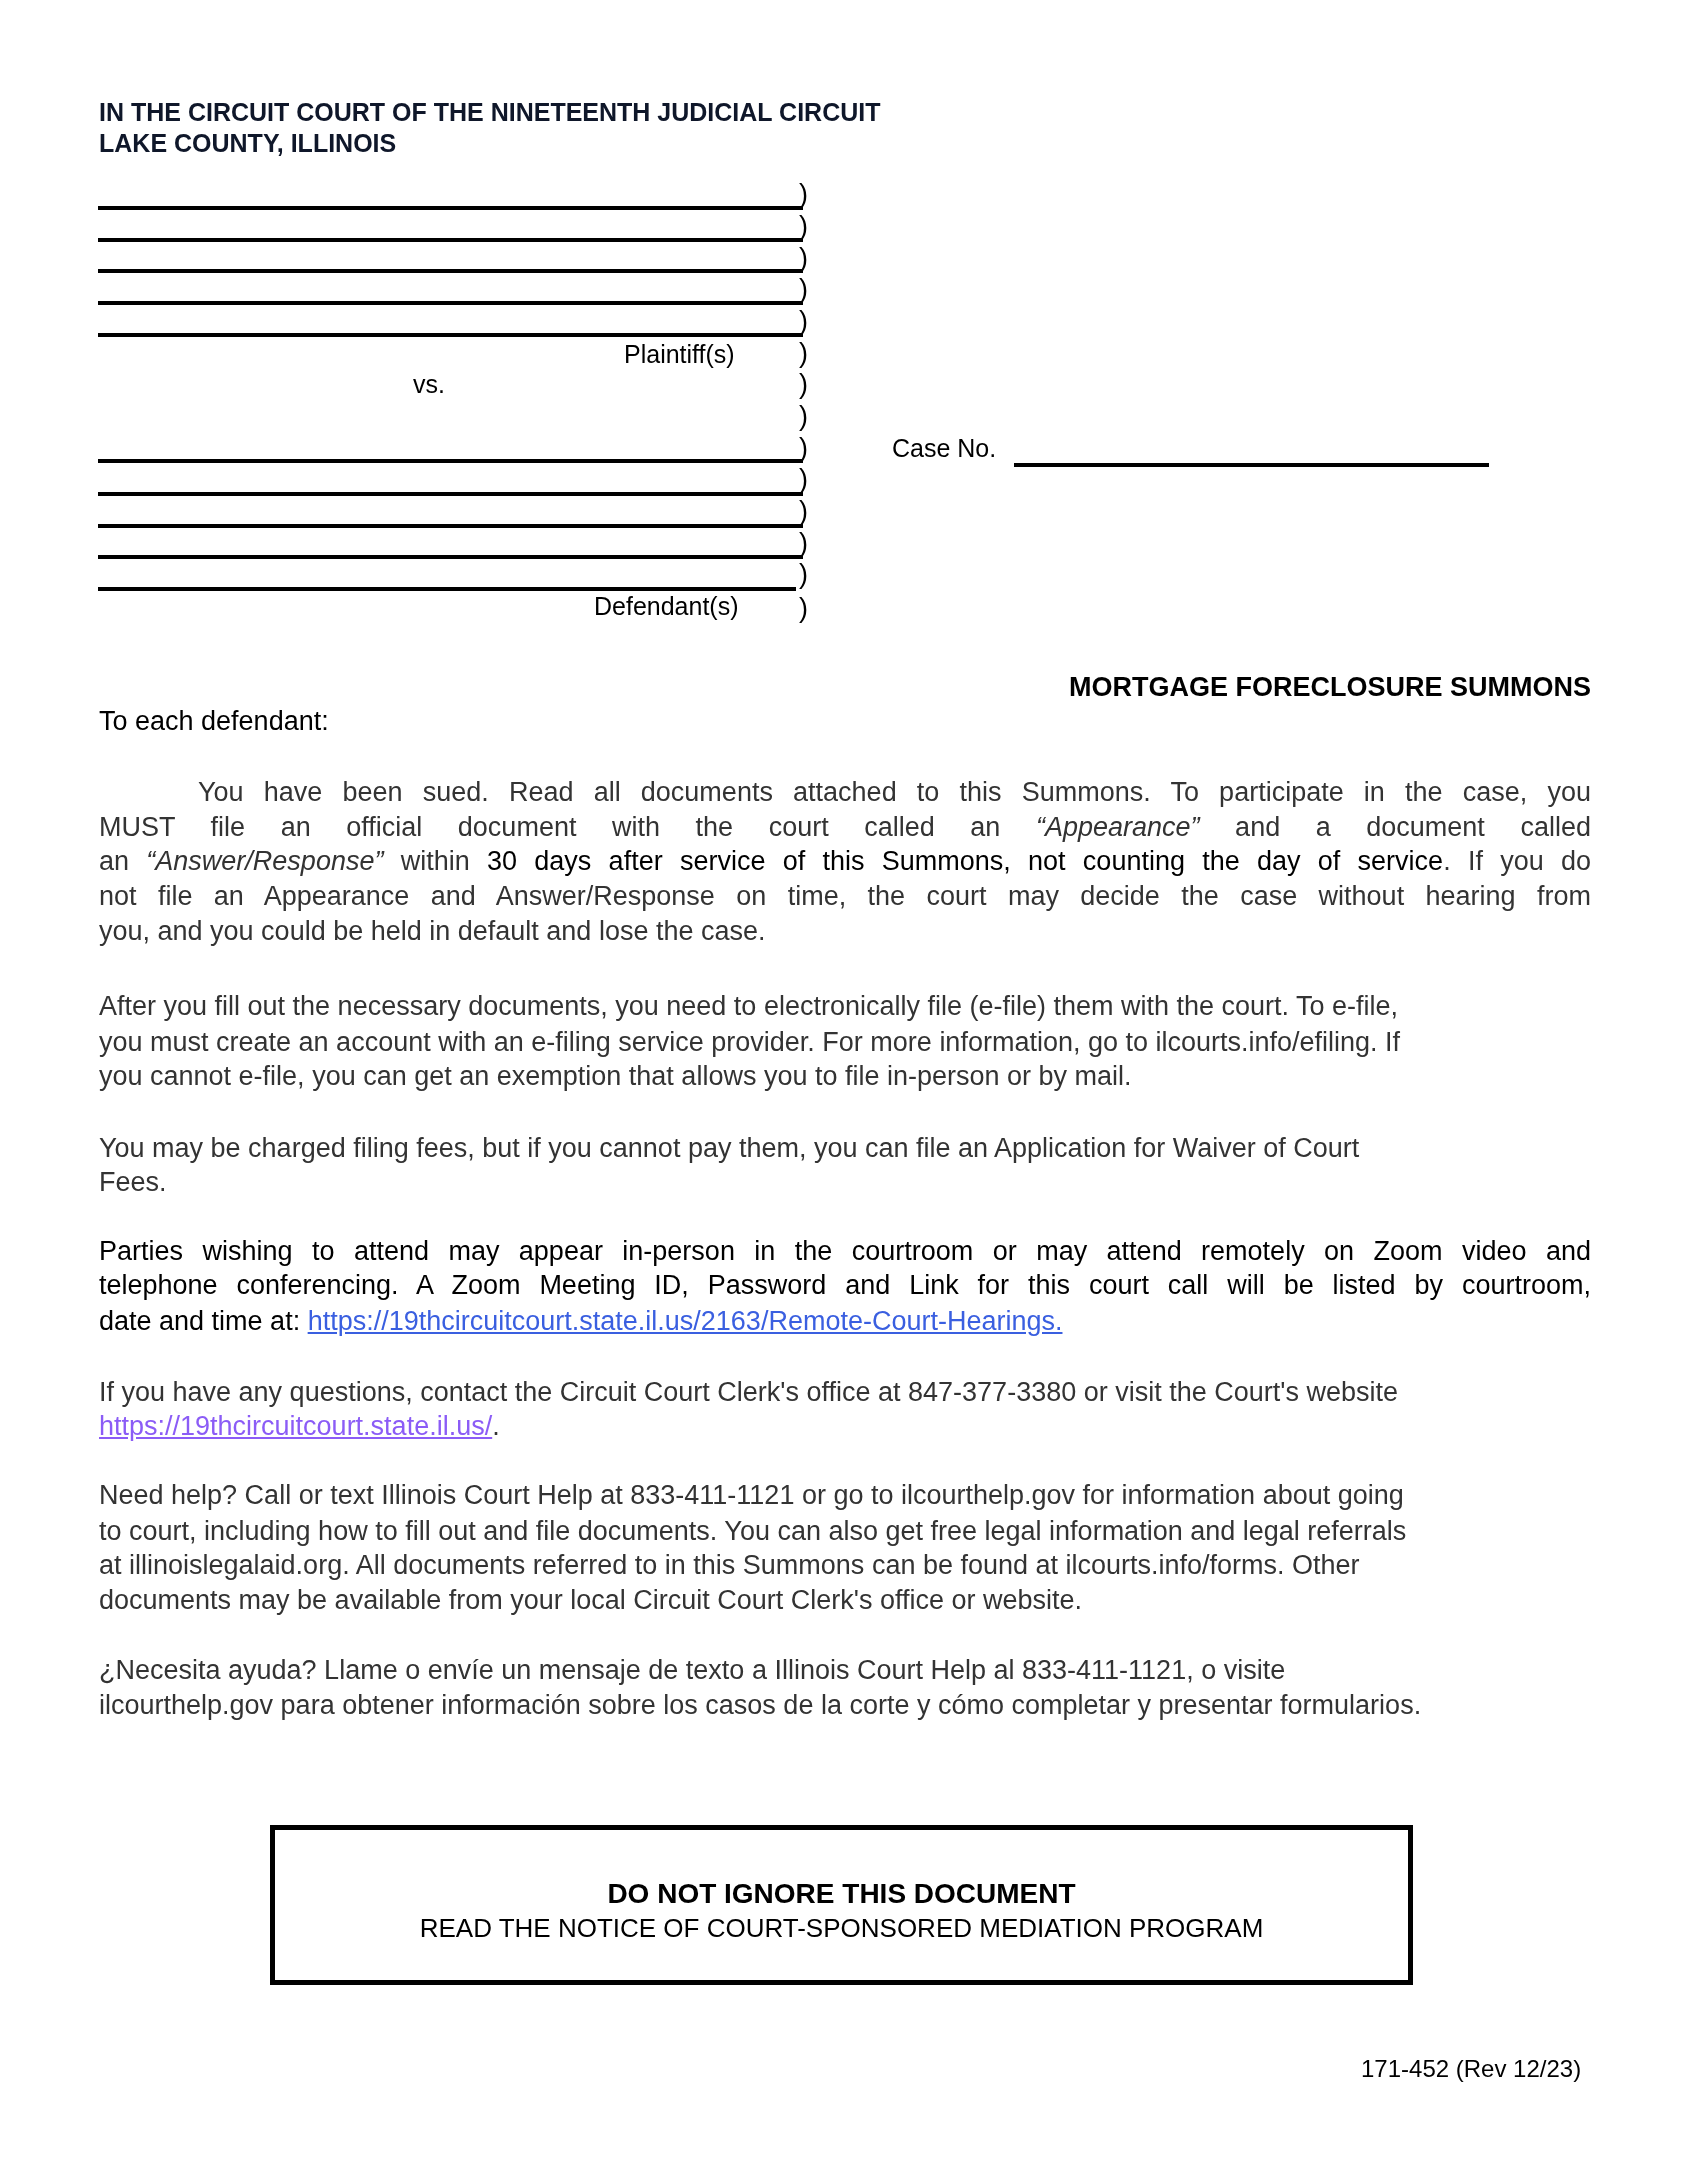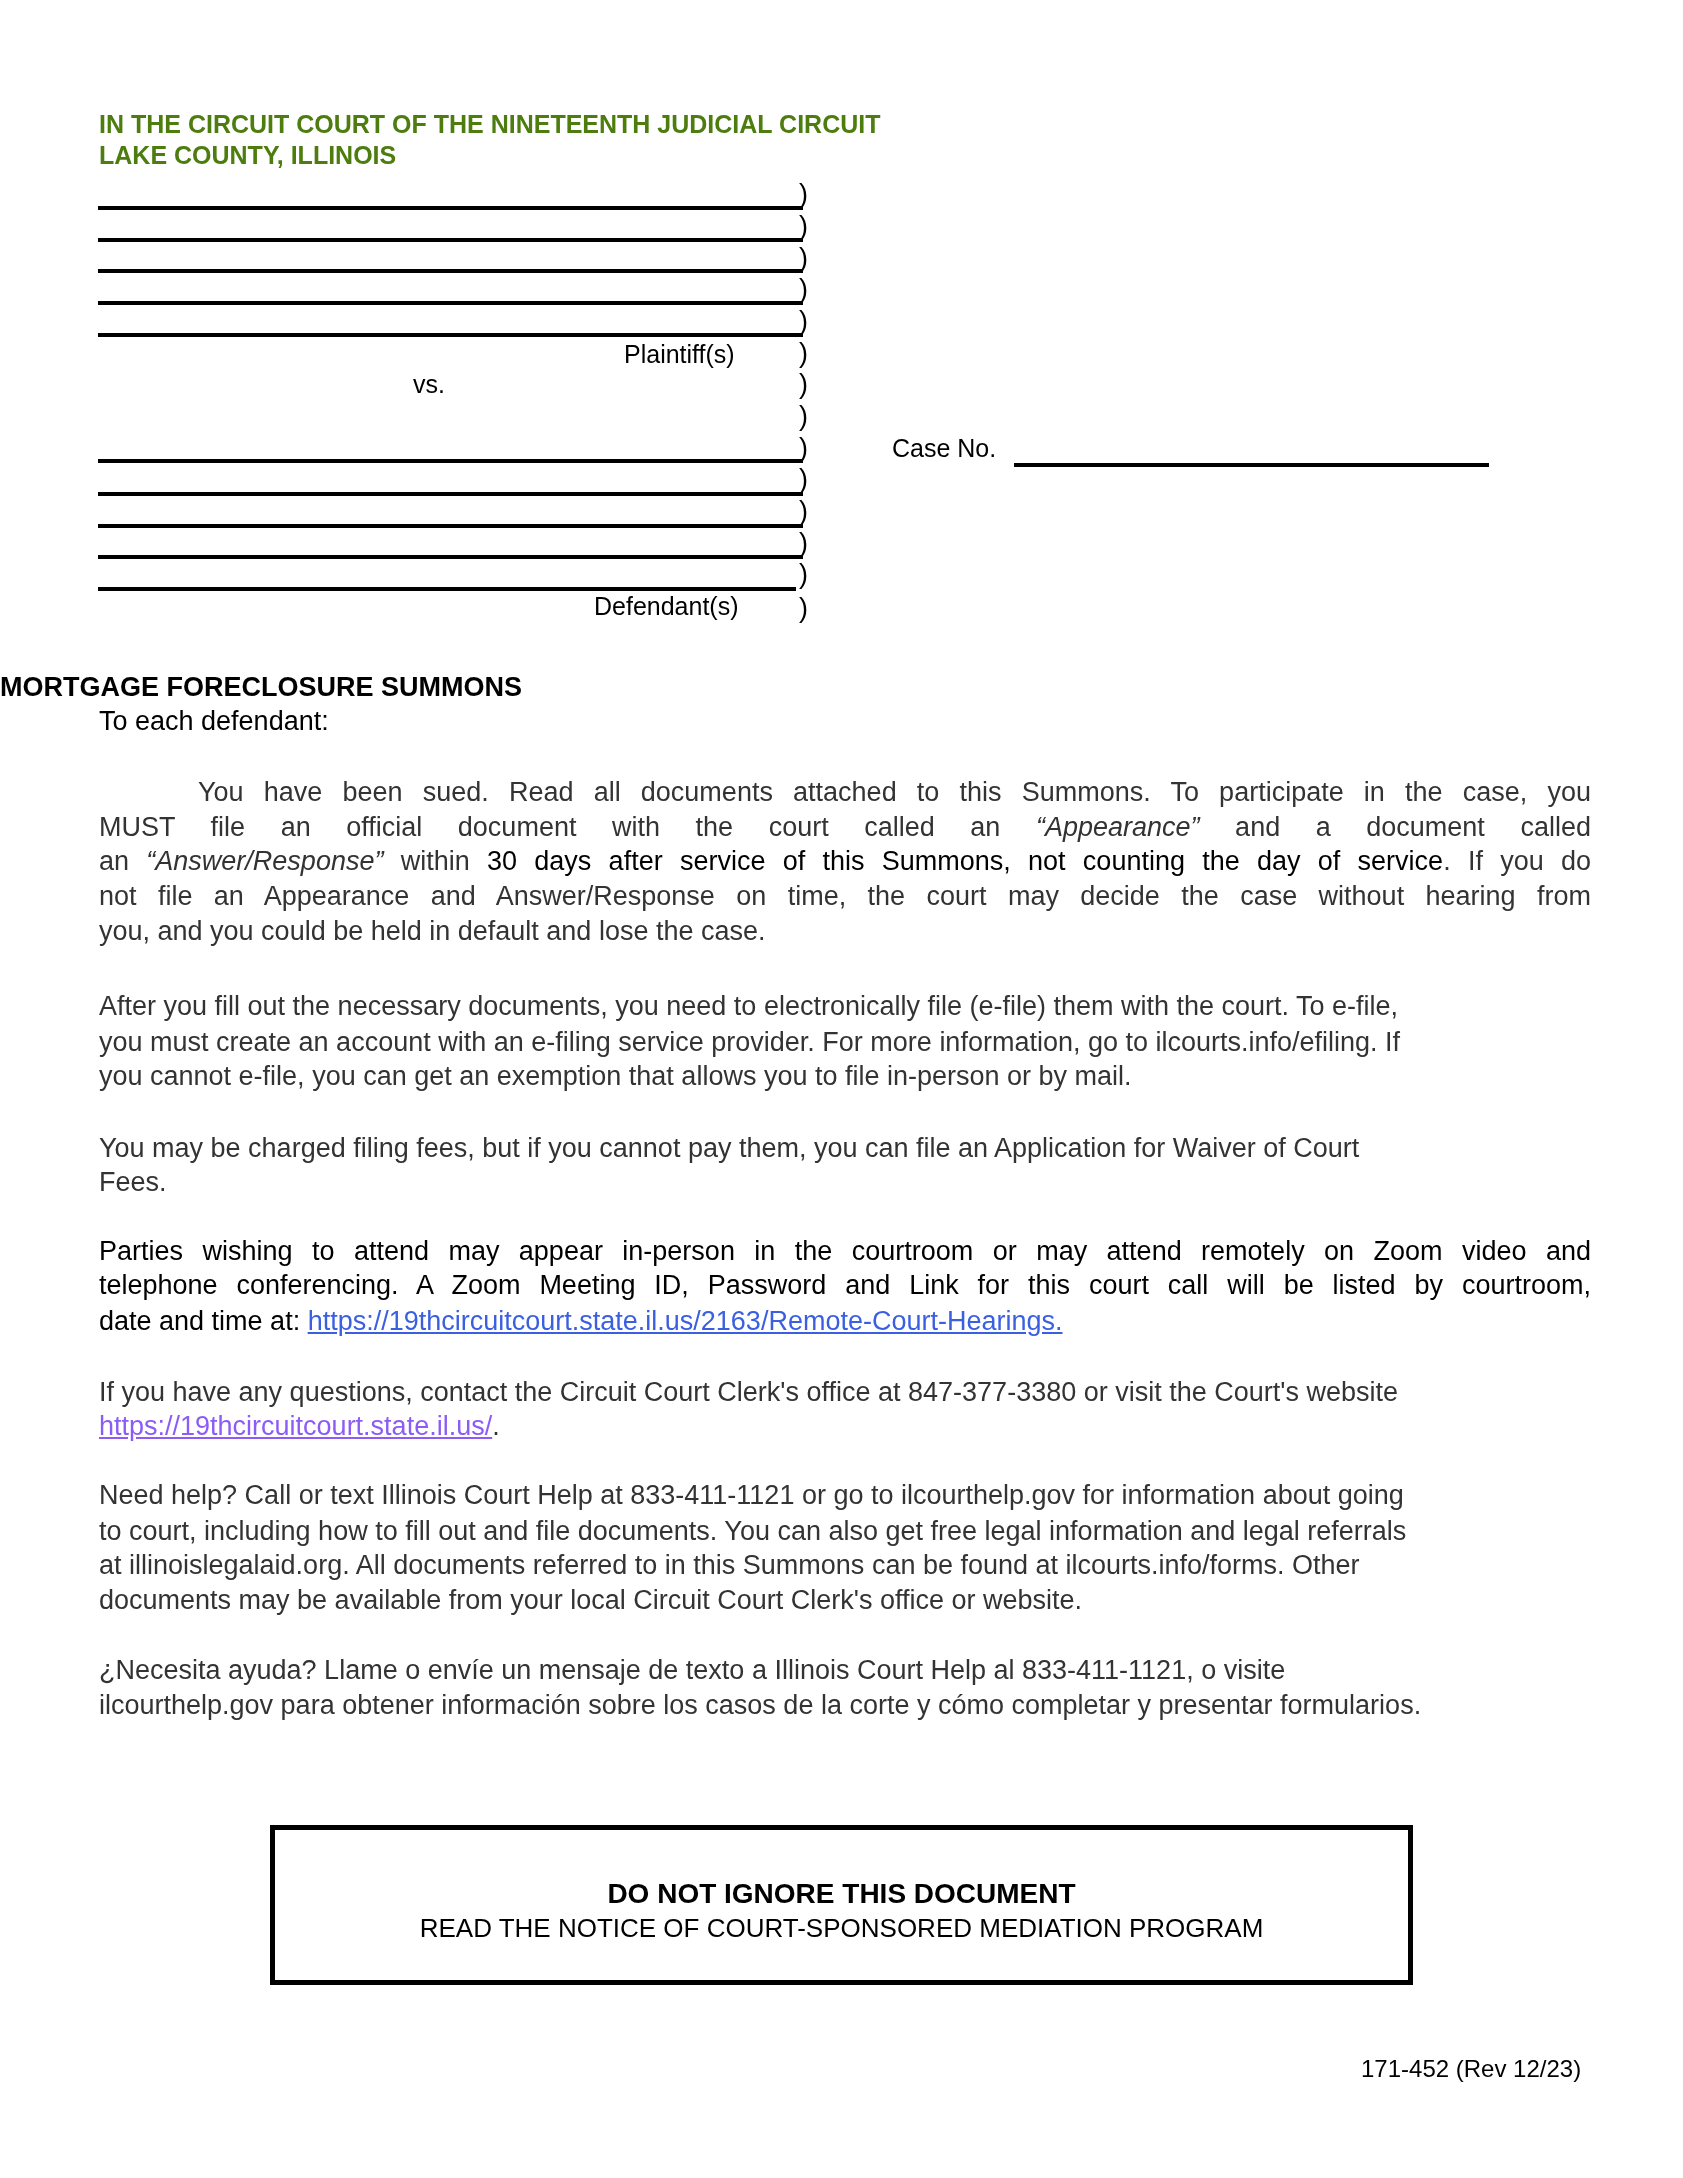--- a/index.html
+++ b/index.html
@@ -1,23 +1,23 @@
 <!DOCTYPE html>
 <html><head>
 <meta charset="utf-8">
 <style>
   html, body { margin: 0; padding: 0; background: #ffffff; }
   body { width: 1683px; height: 2178px; position: relative; overflow: hidden;
          font-family: "Liberation Sans", sans-serif; color: #333333; }
   .abs { position: absolute; white-space: nowrap; }
-  .hdr { font-weight: bold; font-size: 25px; color: #4d7c0f; left: 99px; letter-spacing: 0px; margin-top: 12px; }
+  .hdr { font-weight: bold; font-size: 25px; color: #0f172a; left: 99px; letter-spacing: 0px; }
   .caption-line { position: absolute; left: 98px; width: 705px; height: 4px; background: #000; }
   .paren { position: absolute; left: 799px; font-size: 27px; color: #000; line-height: 32px; }
   .small-label { font-size: 25px; color: #000; }
-  .title { font-weight: bold; font-size: 27px; color: #000; left: 0; width: 1591px; text-align: left; }
+  .title { font-weight: bold; font-size: 27px; color: #000; left: 0; width: 1591px; text-align: right; }
   .line { position: absolute; left: 99px; width: 1492px; font-size: 27px; line-height: 35px;
           white-space: nowrap; }
   .just { text-align: justify; text-align-last: justify; white-space: normal; height: 35px; overflow: hidden; }
   .black { color: #000; }
   .ital { font-style: italic; }
   .link1 { color: #3a5fe0; text-decoration: underline; }
   .link2 { color: #8b5cf6; text-decoration: underline; }
   .notice-box { position: absolute; left: 270px; top: 1825px; width: 1133px; height: 150px;
                 border: 5px solid #000; }
   .notice-line { position: absolute; left: 0; width: 100%; text-align: center; color: #000; white-space: nowrap; }

